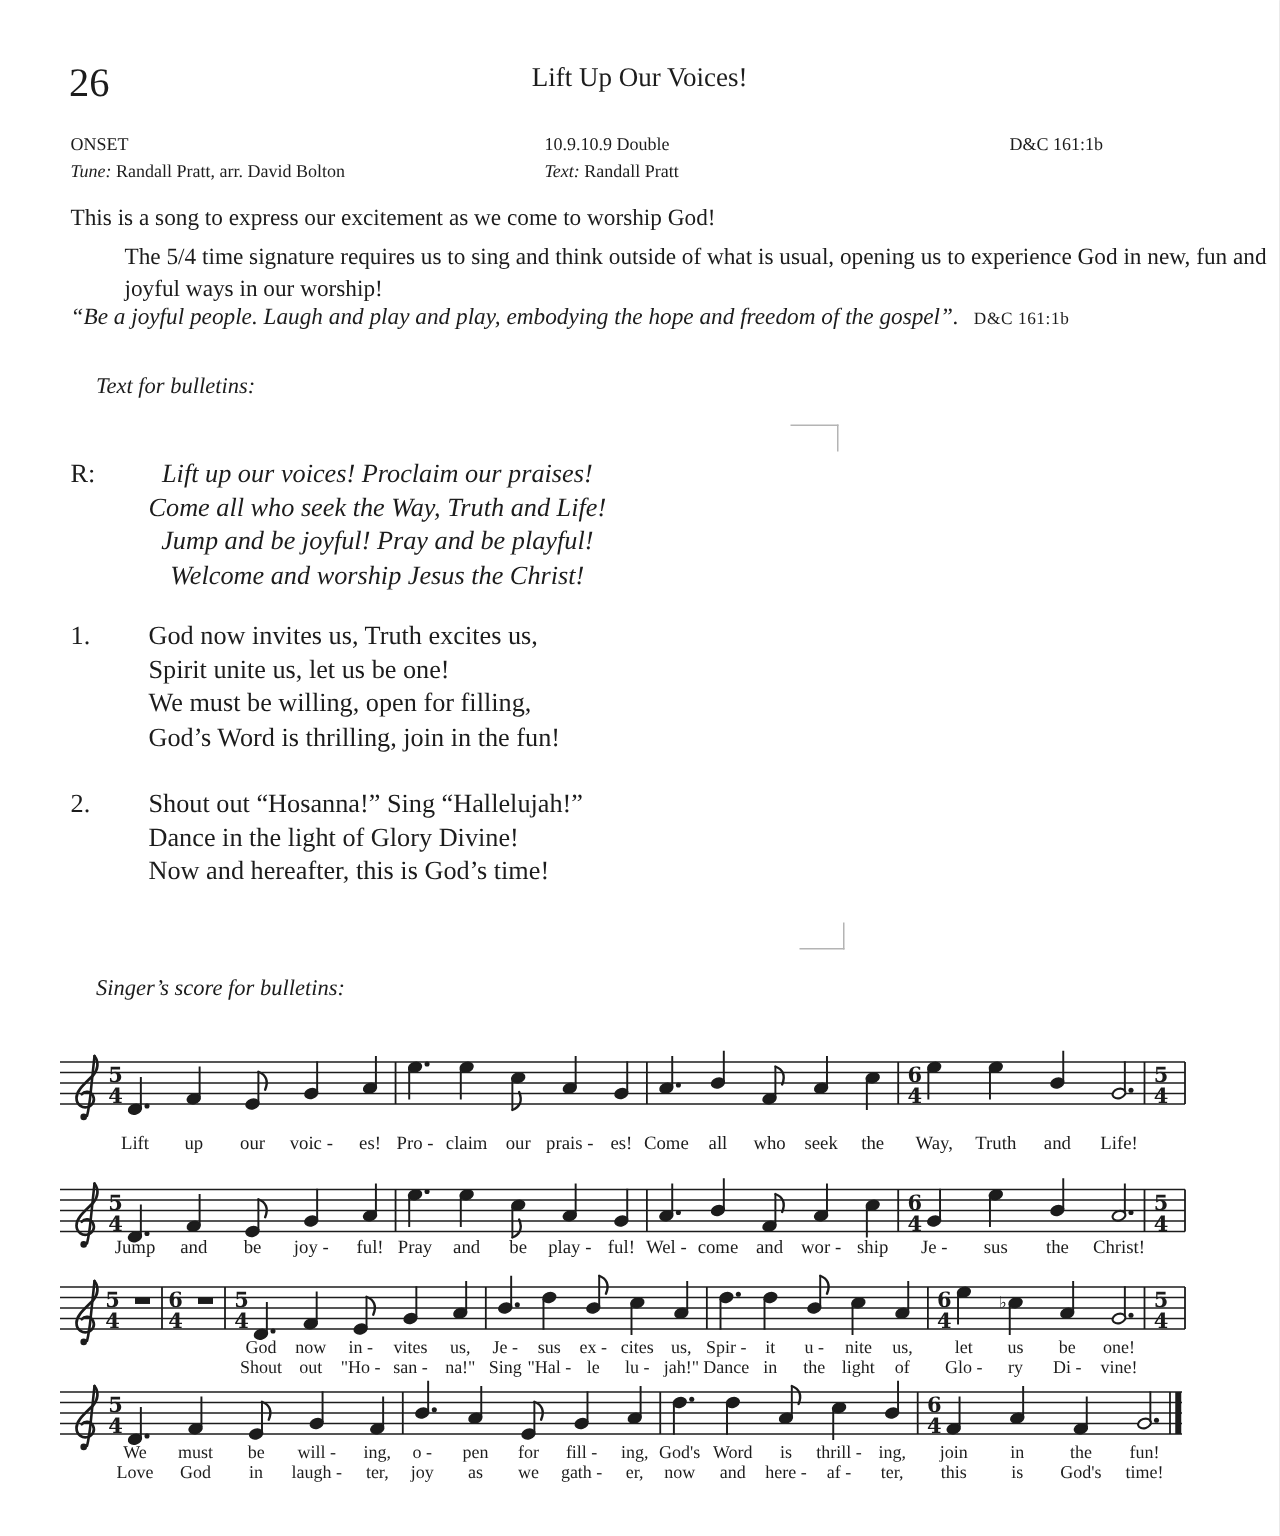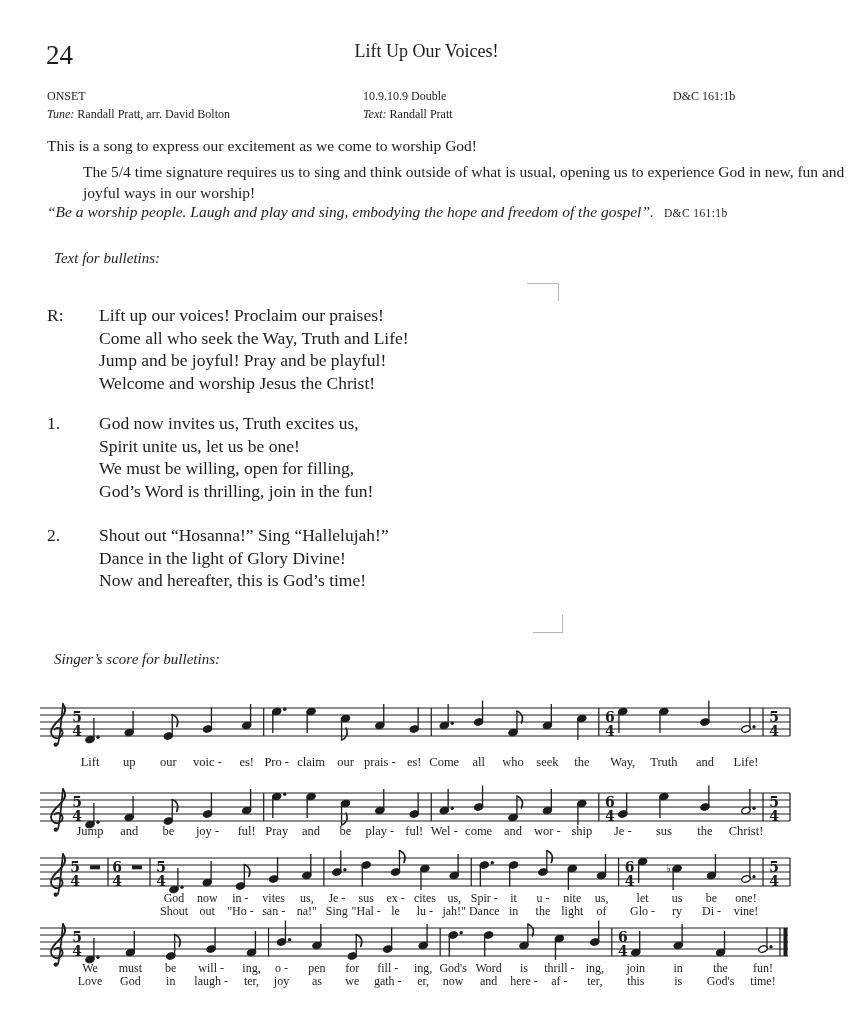--- a/index.html
+++ b/index.html
@@ -15,58 +15,58 @@
   .r1{top:89px;} .r2{top:107px;}
   .m-c1{position:absolute; left:47px;}
   .m-c2{position:absolute; left:363px;}
   .m-c3{position:absolute; left:673px;}
   .ital{font-style:italic;text-align:right;}
   .para{left:47px; width:772px; font-size:15.5px; line-height:20.5px;}
   .p1{top:136px;} .p2{top:162px;margin-left:36px;}
   .quote{left:47px; top:203px; width:780px; font-size:15.5px;}
   .quote .q{font-style:italic;}
   .quote .cite{font-size:11.5px; margin-left:10px; letter-spacing:.4px;}
-  .label-italic{left:54px; font-style:italic; font-size:15px;}
+  .label-italic{left:64px; font-style:italic; font-size:15px;}
   .bulletins{top:250px;}
   .score-label{top:651px;}
   .stanza{left:47px; display:flex; font-size:17.5px; line-height:22.5px;}
   .stanza .st-label{width:52px; flex:0 0 52px;}
-  .refrain{top:304px;} .refrain .st-lines{}
+  .refrain{top:304px;} .refrain .st-lines{font-style:italic;text-align:center;}
   .refrain .st-label{font-style:normal;}
   .verse1{top:412px;} .verse2{top:524px;}
   .corner-mark{position:absolute;}
   .cm1{left:527px; top:283px; width:31px; height:17px;
        border-top:1px solid #b4b4b4; border-right:1px solid #b4b4b4;}
   .cm2{left:533px; top:615px; width:29px; height:17px;
        border-right:1px solid #b4b4b4; border-bottom:1px solid #b4b4b4;}
   .system{position:absolute; left:30px; width:800px; height:92px;}
   .system svg{overflow:visible; display:block;}
 </style>
 </head>
 <body>
 
 <div class="page">
-  <div class="abs page-number">24</div>
+  <div class="abs page-number">26</div>
   <div class="abs title">Lift Up Our Voices!</div>
 
   <div class="abs meta-row r1">
     <span class="m-c1">ONSET</span>
     <span class="m-c2">10.9.10.9 Double</span>
     <span class="m-c3">D&amp;C 161:1b</span>
   </div>
   <div class="abs meta-row r2">
     <span class="m-c1"><span class="ital">Tune:</span>&nbsp;<span>Randall Pratt, arr. David Bolton</span></span>
     <span class="m-c2"><span class="ital">Text:</span>&nbsp;<span>Randall Pratt</span></span>
   </div>
 
   <div class="abs para p1">This is a song to express our excitement as we come to worship God!</div>
   <div class="abs para p2">The 5/4 time signature requires us to sing and think outside of what is usual, opening us to experience God in new, fun and joyful ways in our worship!</div>
 
   <div class="abs quote">
-    <span class="q">“Be a worship people. Laugh and play and sing, embodying the hope and freedom of the gospel”.</span><span class="cite">D&amp;C 161:1b</span>
+    <span class="q">“Be a joyful people. Laugh and play and play, embodying the hope and freedom of the gospel”.</span><span class="cite">D&amp;C 161:1b</span>
   </div>
 
   <div class="abs label-italic bulletins">Text for bulletins:</div>
 
   <div class="abs stanza refrain">
     <div class="st-label">R:</div>
     <div class="st-lines" id="refrainLines">
         <div>Lift up our voices! Proclaim our praises!</div>
         <div>Come all who seek the Way, Truth and Life!</div>
         <div>Jump and be joyful! Pray and be playful!</div>

